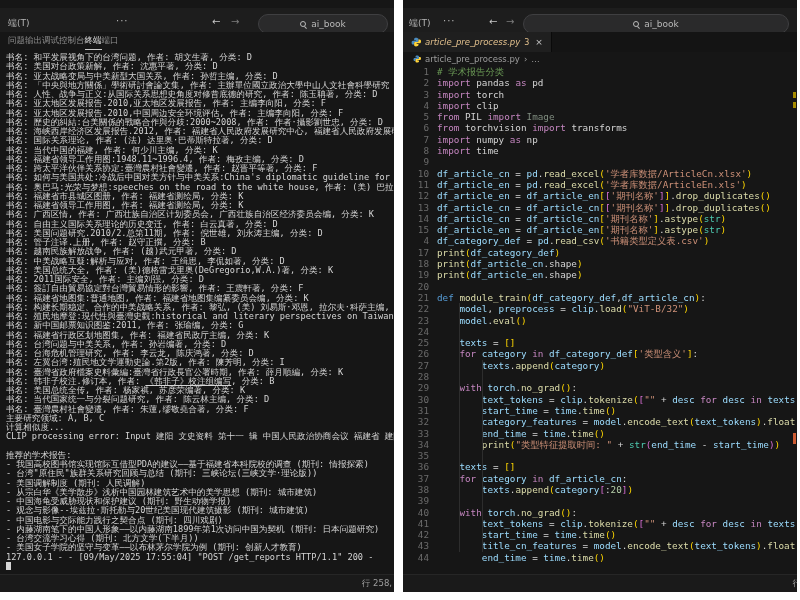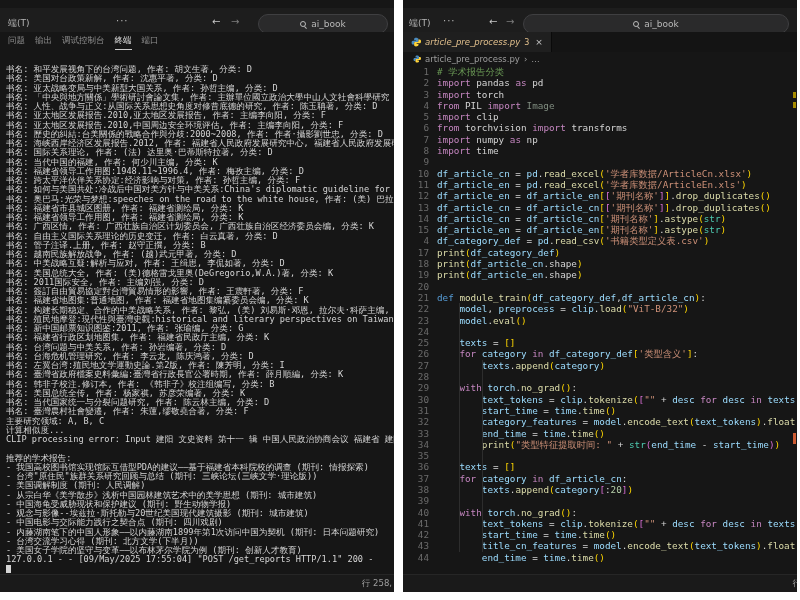--- a/index.html
+++ b/index.html
@@ -16,30 +16,30 @@
   .searchbox{position:absolute;top:6px;height:18px;background:#2a2a2b;border:1px solid #3f3f41;
     border-radius:10px;display:flex;align-items:center;justify-content:center;color:#b9b9b9;font-size:9px;}
   .left .menu{left:8px}.left .dots{left:116px}.left .back{left:212px}.left .fwd{left:231px}
   .left .searchbox{left:258px;right:6px}
   .right .menu{left:6px}.right .dots{left:40px}.right .back{left:86px}.right .fwd{left:103px}
   .right .searchbox{left:120px;right:8px}
   .mag{width:7px;height:9px;position:relative;display:inline-block;margin-right:4px;}
   .mag::before{content:"";position:absolute;width:4px;height:4px;border:1px solid #b9b9b9;border-radius:50%;left:0;top:1px;}
   .mag::after{content:"";position:absolute;width:3px;height:1px;background:#b9b9b9;transform:rotate(45deg);left:4px;top:7px;}
   
-  .paneltabs{position:absolute;top:32px;left:0;right:0;height:20px;display:flex;gap:10px;
+  .paneltabs{position:absolute;top:32px;left:0;right:0;height:20px;display:flex;gap:0;
     padding-left:8px;align-items:center;background:#161616;}
   .ptab{font-size:8.5px;color:#8f8f8f;padding-bottom:2px;cursor:pointer;}
   .ptab.active{color:#e7e7e7;border-bottom:1px solid #cccccc;}
   
   .term{position:absolute;top:53px;left:6px;right:0;bottom:17px;overflow:hidden;
     font-family:"DejaVu Sans Mono","DejaVu Sans",monospace;font-size:8.6px;line-height:9.25px;
-    color:#d6d6d6;margin-top:12px;}
+    color:#d6d6d6;}
   .tline{white-space:pre;height:9.25px;overflow:hidden;}
-  .tlink{text-underline-offset:1px;}
+  .tlink{text-decoration:underline;text-underline-offset:1px;}
   .cursor{display:inline-block;width:5px;height:8px;background:#d4d4d4;vertical-align:middle;}
   
   .statusbar{position:absolute;left:0;right:0;bottom:0;height:17px;background:#1a1a1a;
     border-top:1px solid #262626;color:#9f9f9f;font-size:8.5px;display:flex;align-items:center;
     justify-content:flex-end;}
   .left .statusbar{padding-right:2px;}
   .right .statusbar{padding-right:0;}
   .right .statusbar span{margin-right:-4px;}
   
   .tabstrip{position:absolute;top:32px;left:0;right:0;height:20px;background:#141414;display:flex;}
@@ -96,27 +96,28 @@
       <div class="tline">书名: 亚太战略变局与中美新型大国关系, 作者: 孙哲主编, 分类: D</div>
       <div class="tline">书名: 「中央與地方關係」學術研討會論文集, 作者: 主辦單位國立政治大學中山人文社會科學研究</div>
       <div class="tline">书名: 人性、战争与正义:从国际关系思想史角度对修昔底德的研究, 作者: 陈玉聃著, 分类: D</div>
       <div class="tline">书名: 亚太地区发展报告.2010,亚太地区发展报告, 作者: 主编李向阳, 分类: F</div>
       <div class="tline">书名: 亚太地区发展报告.2010,中国周边安全环境评估, 作者: 主编李向阳, 分类: F</div>
       <div class="tline">书名: 歷史的糾結:台美關係的戰略合作與分歧:2000~2008, 作者: 作者·攝影劉世忠, 分类: D</div>
       <div class="tline">书名: 海峡西岸经济区发展报告.2012, 作者: 福建省人民政府发展研究中心, 福建省人民政府发展研</div>
       <div class="tline">书名: 国际关系理论, 作者: (法) 达里奥·巴蒂斯特拉著, 分类: D</div>
       <div class="tline">书名: 当代中国的福建, 作者: 何少川主编, 分类: K</div>
       <div class="tline">书名: 福建省领导工作用图:1948.11~1996.4, 作者: 梅孜主编, 分类: D</div>
-      <div class="tline">书名: 跨太平洋伙伴关系协定:经济影响与对策, 作者: 孙哲主编, 分类: F</div>
+      <div class="tline">书名: 跨太平洋伙伴关系协定:臺灣農村社會變遷, 作者: 赵晋平等著, 分类: F</div>
       <div class="tline">书名: 如何与美国共处:冷战后中国对美方针与中美关系:China's diplomatic guideline for Ameri</div>
       <div class="tline">书名: 奥巴马:光荣与梦想:speeches on the road to the white house, 作者: (美) 巴拉克·奥巴马</div>
       <div class="tline">书名: 福建省市县城区图册, 作者: 福建省测绘局, 分类: K</div>
       <div class="tline">书名: 福建省领导工作用图, 作者: 福建省测绘局, 分类: K</div>
       <div class="tline">书名: 广西区情, 作者: 广西壮族自治区计划委员会, 广西壮族自治区经济委员会编, 分类: K</div>
       <div class="tline">书名: 自由主义国际关系理论的历史变迁, 作者: 白云真著, 分类: D</div>
+      <div class="tline">书名: 美国问题研究.2010/2.总第11期, 作者: 倪世雄, 刘永涛主编, 分类: D</div>
       <div class="tline">书名: 管子注译.上册, 作者: 赵守正撰, 分类: B</div>
       <div class="tline">书名: 越南民族解放战争, 作者: (越)武元甲著, 分类: D</div>
       <div class="tline">书名: 中美战略互疑:解析与应对, 作者: 王缉思, 李侃如著, 分类: D</div>
       <div class="tline">书名: 美国总统大全, 作者: (美)德格雷戈里奥(DeGregorio,W.A.)著, 分类: K</div>
       <div class="tline">书名: 2011国际安全, 作者: 主编刘强, 分类: D</div>
       <div class="tline">书名: 簽訂自由貿易協定對台灣貿易情形的影響, 作者: 王震軒著, 分类: F</div>
       <div class="tline">书名: 福建省地图集:普通地图, 作者: 福建省地图集编纂委员会编, 分类: K</div>
       <div class="tline">书名: 构建长期稳定、合作的中美战略关系, 作者: 黎弘, (美) 刘易斯·邓恩, 拉尔夫·科萨主编, 分</div>
       <div class="tline">书名: 殖民地摩登:現代性與臺灣史觀:historical and literary perspectives on Taiwan, 作者:</div>
       <div class="tline">书名: 新中国邮票知识图鉴:2011, 作者: 张瑜编, 分类: G</div>
@@ -227,22 +228,22 @@
         <div class="lnum">40</div>
         <div class="lnum">41</div>
         <div class="lnum">42</div>
         <div class="lnum">43</div>
         <div class="lnum">44</div>
       </div>
     <div class="code">
         <div class="cline"><span class="c"># 学术报告分类</span></div>
         <div class="cline"><span class="k">import</span><span class="w"> pandas </span><span class="k">as</span><span class="w"> pd</span></div>
         <div class="cline"><span class="k">import</span><span class="w"> </span><span class="q">torch</span></div>
+        <div class="cline"><span class="k">import</span><span class="w"> </span><span class="q">clip</span></div>
         <div class="cline"><span class="k">from</span><span class="w"> PIL </span><span class="k">import</span><span class="x"> Image</span></div>
-        <div class="cline"><span class="k">import</span><span class="w"> </span><span class="q">clip</span></div>
         <div class="cline"><span class="k">from</span><span class="w"> </span><span class="q">torchvision</span><span class="w"> </span><span class="k">import</span><span class="w"> transforms</span></div>
         <div class="cline"><span class="k">import</span><span class="w"> numpy </span><span class="k">as</span><span class="w"> np</span></div>
         <div class="cline"><span class="k">import</span><span class="w"> time</span></div>
         <div class="cline"></div>
         <div class="cline"><span class="v">df_article_cn</span><span class="w"> = </span><span class="v">pd</span><span class="w">.</span><span class="f">read_excel</span><span class="g">(</span><span class="s">'学者库数据/ArticleCn.xlsx'</span><span class="g">)</span></div>
         <div class="cline"><span class="v">df_article_en</span><span class="w"> = </span><span class="v">pd</span><span class="w">.</span><span class="f">read_excel</span><span class="g">(</span><span class="s">'学者库数据/ArticleEn.xls'</span><span class="g">)</span></div>
         <div class="cline"><span class="v">df_article_en</span><span class="w"> = </span><span class="v">df_article_en</span><span class="g">[</span><span class="m">[</span><span class="s">'期刊名称'</span><span class="m">]</span><span class="g">]</span><span class="w">.</span><span class="f">drop_duplicates</span><span class="g">()</span></div>
         <div class="cline"><span class="v">df_article_cn</span><span class="w"> = </span><span class="v">df_article_cn</span><span class="g">[</span><span class="m">[</span><span class="s">'期刊名称'</span><span class="m">]</span><span class="g">]</span><span class="w">.</span><span class="f">drop_duplicates</span><span class="g">()</span></div>
         <div class="cline"><span class="v">df_article_cn</span><span class="w"> = </span><span class="v">df_article_cn</span><span class="g">[</span><span class="s">'期刊名称'</span><span class="g">]</span><span class="w">.</span><span class="f">astype</span><span class="g">(</span><span class="t">str</span><span class="g">)</span></div>
         <div class="cline"><span class="v">df_article_en</span><span class="w"> = </span><span class="v">df_article_en</span><span class="g">[</span><span class="s">'期刊名称'</span><span class="g">]</span><span class="w">.</span><span class="f">astype</span><span class="g">(</span><span class="t">str</span><span class="g">)</span></div>

